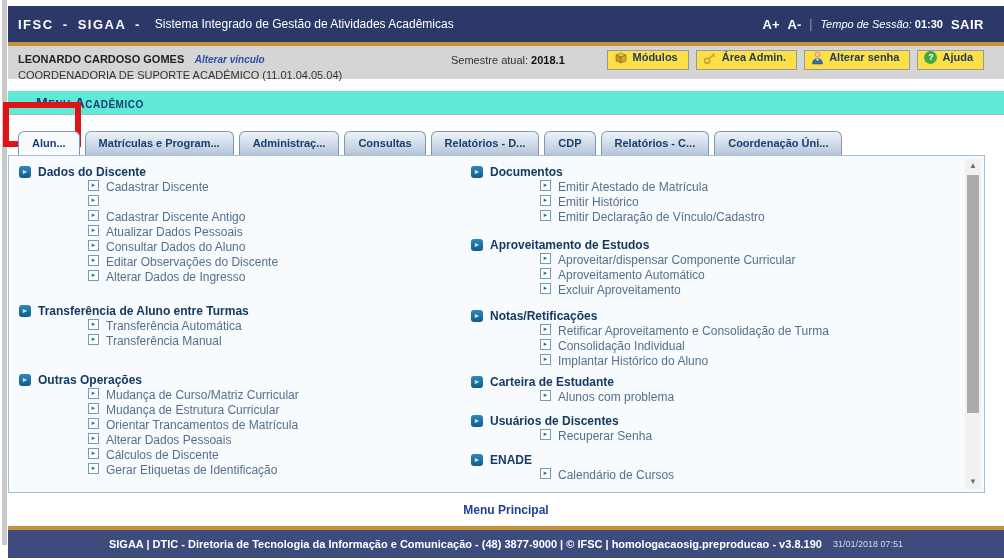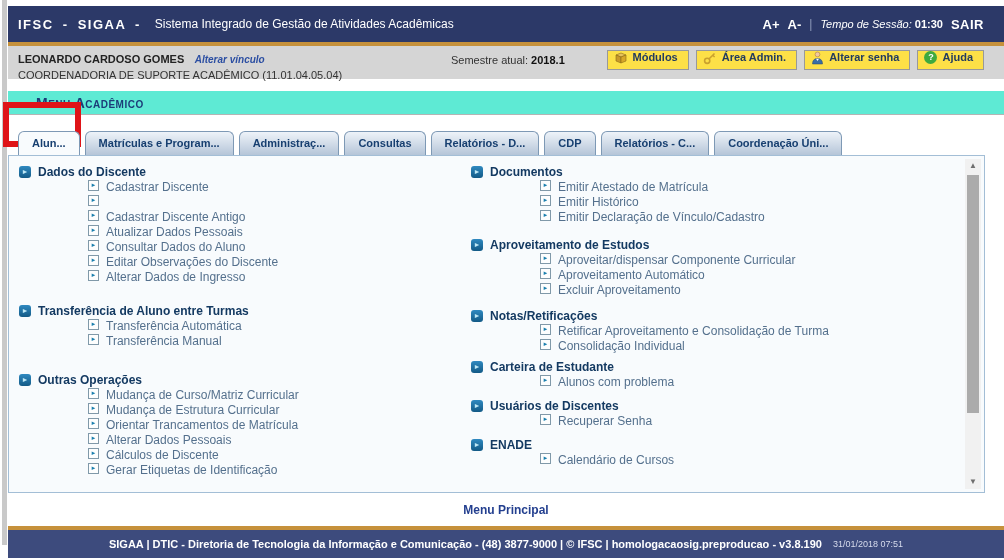--- a/index.html
+++ b/index.html
@@ -301,20 +301,24 @@
             <span class="sec-title">Notas/Retificações</span>
           </div>
         <div class="item">
             <span class="item-icon">►</span>
             <span class="item-label">Retificar Aproveitamento e Consolidação de Turma</span>
           </div>
         <div class="item">
             <span class="item-icon">►</span>
             <span class="item-label">Consolidação Individual</span>
           </div>
+        <div class="item">
+            <span class="item-icon">►</span>
+            <span class="item-label">Implantar Histórico do Aluno</span>
+          </div>
       </div>
 
       <div class="section mt-s4r">
         <div class="sec-h">
             <span class="sec-icon">►</span>
             <span class="sec-title">Carteira de Estudante</span>
           </div>
         <div class="item">
             <span class="item-icon">►</span>
             <span class="item-label">Alunos com problema</span>

